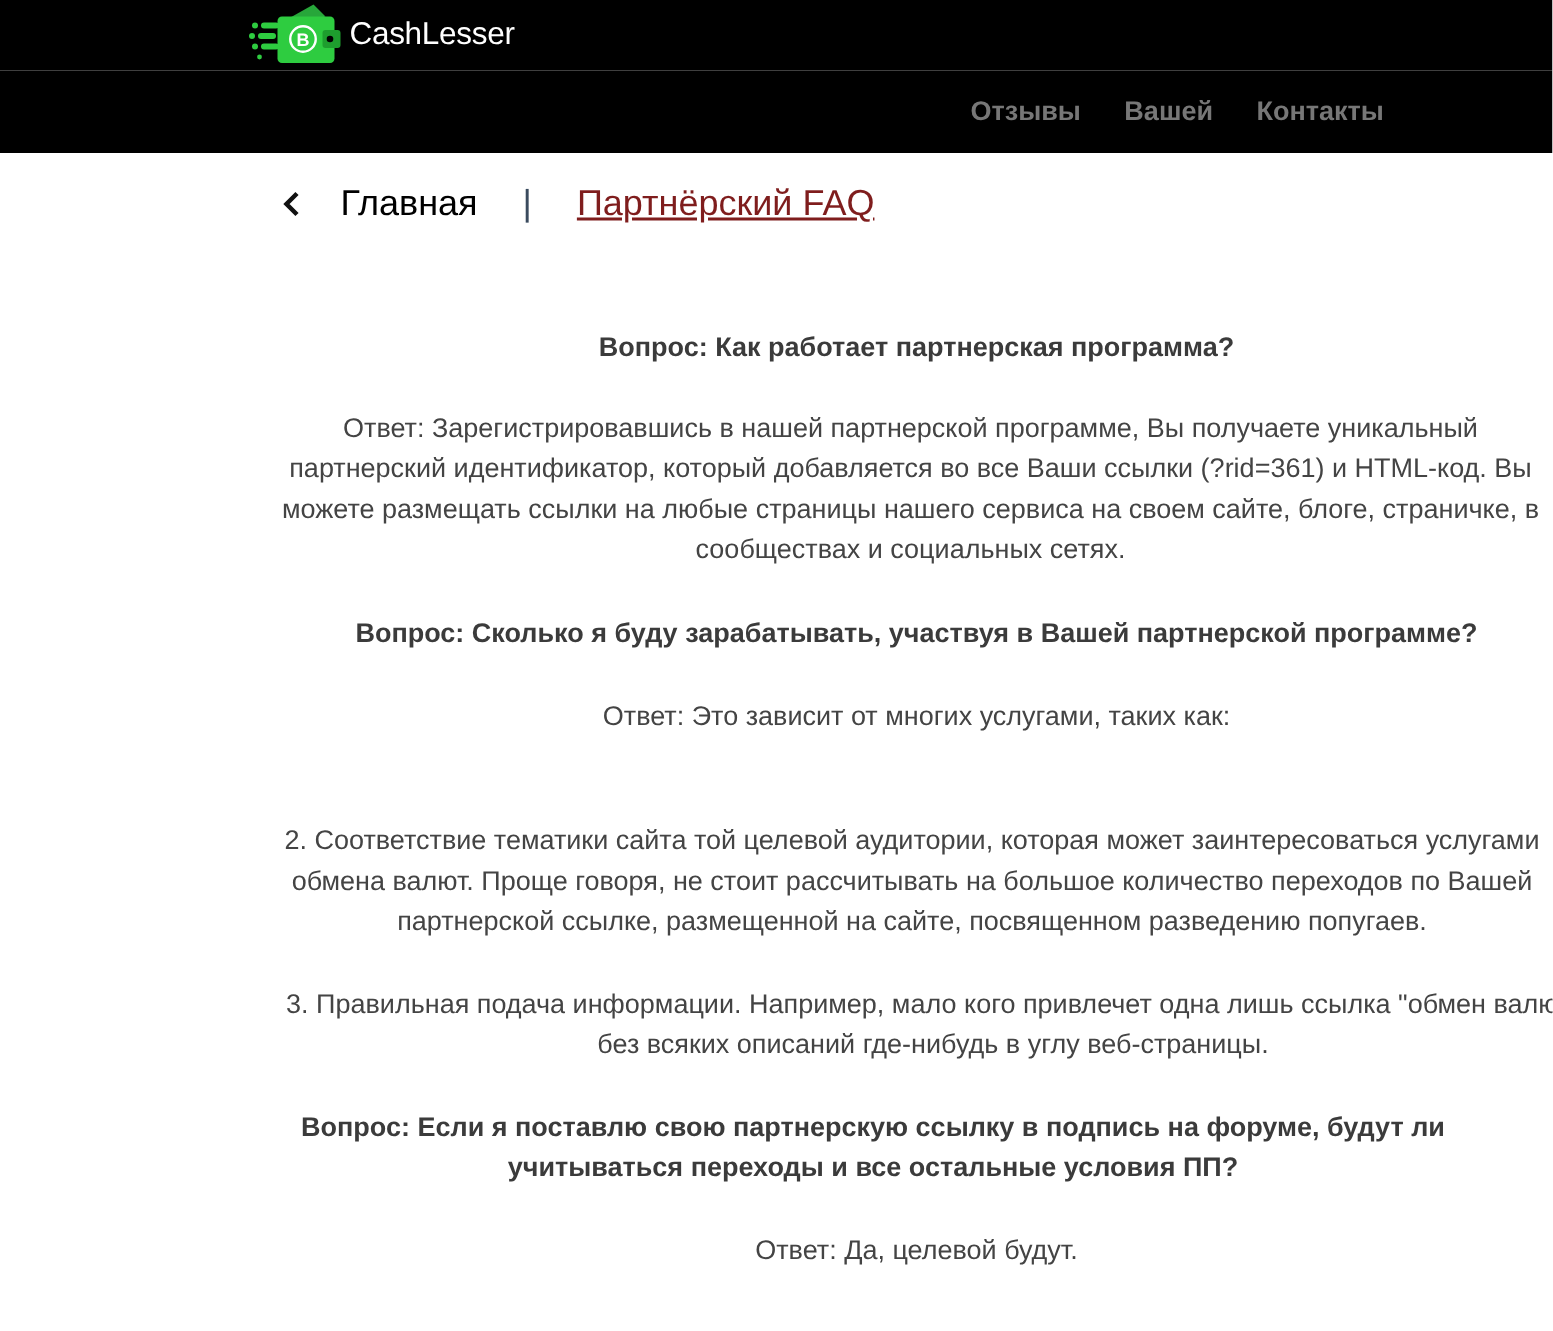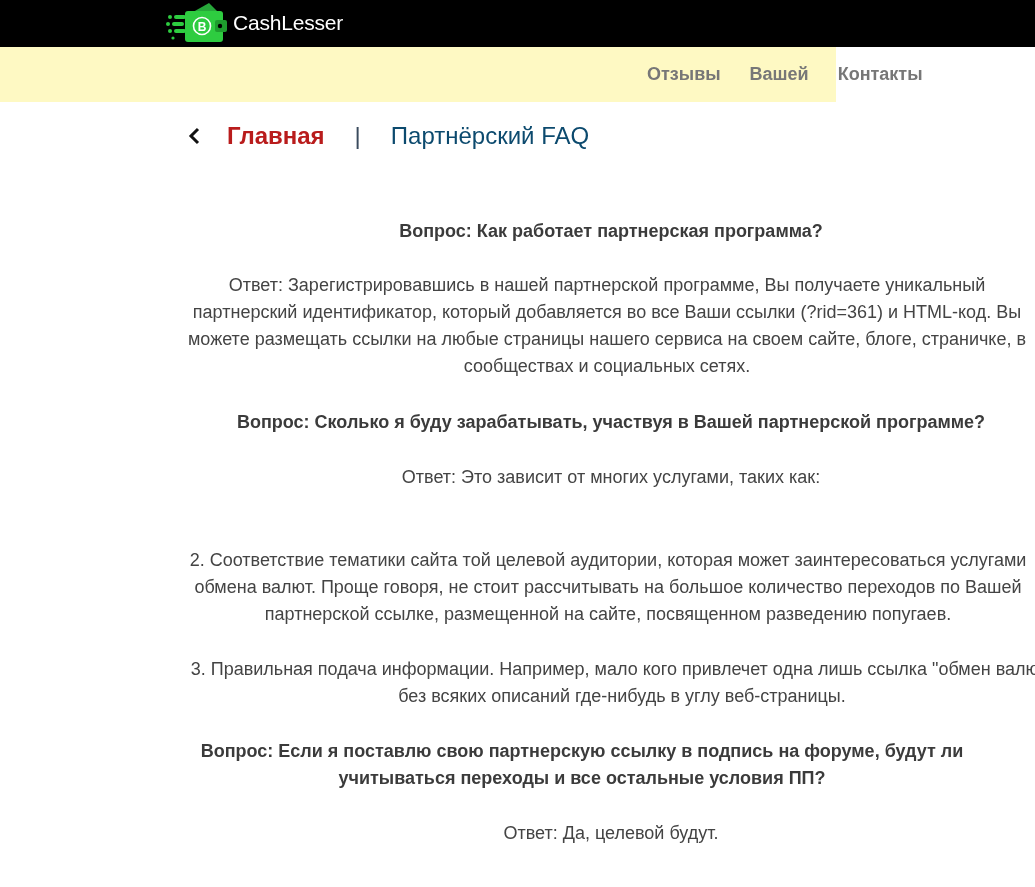--- a/index.html
+++ b/index.html
@@ -24,44 +24,44 @@
   .logo-text {
     color: #ffffff;
     font-size: 21px;
     font-weight: 400;
     margin-left: 2px;
     letter-spacing: -0.2px;
     font-family: "Liberation Sans", sans-serif;
   }
   .navbar {
     position: absolute; left: 0; top: 47px;
-    width: 836px; height: 55px;
-    background: #fef9c3;
+    width: 1035px; height: 55px;
+    background: #000000;
   }
   .nav-links {
     position: absolute; top: 0; left: 647px;
     height: 55px; display: flex; align-items: center;
   }
   .nav-link {
     color: #777777;
     font-size: 18px;
     font-weight: 700;
     margin-right: 29px;
     text-decoration: none;
     cursor: pointer;
   }
   .breadcrumb {
     position: absolute; left: 187px; top: 118px;
     height: 36px; display: flex; align-items: center;
     font-size: 24px; color: #222222;
   }
   .back-chevron { width: 16px; height: 24px; margin-right: 24px; display:block; }
-  .crumb-home { color: #b91c1c; cursor: pointer; font-weight: bold; }
+  .crumb-home { color: #000000; cursor: pointer; }
   .crumb-sep { color: #3a4b5e; margin: 0 30px; }
-  .crumb-current { color: #0c4a6e; }
+  .crumb-current { color: #7f1d1d; text-decoration: underline; }
 
   .content {
     position: absolute; left: 187px; top: 218px;
     width: 848px;
     color: #444444;
     font-size: 18px;
     line-height: 27px;
     white-space: normal;
   }
   .content p { margin: 0; text-align: center; }

